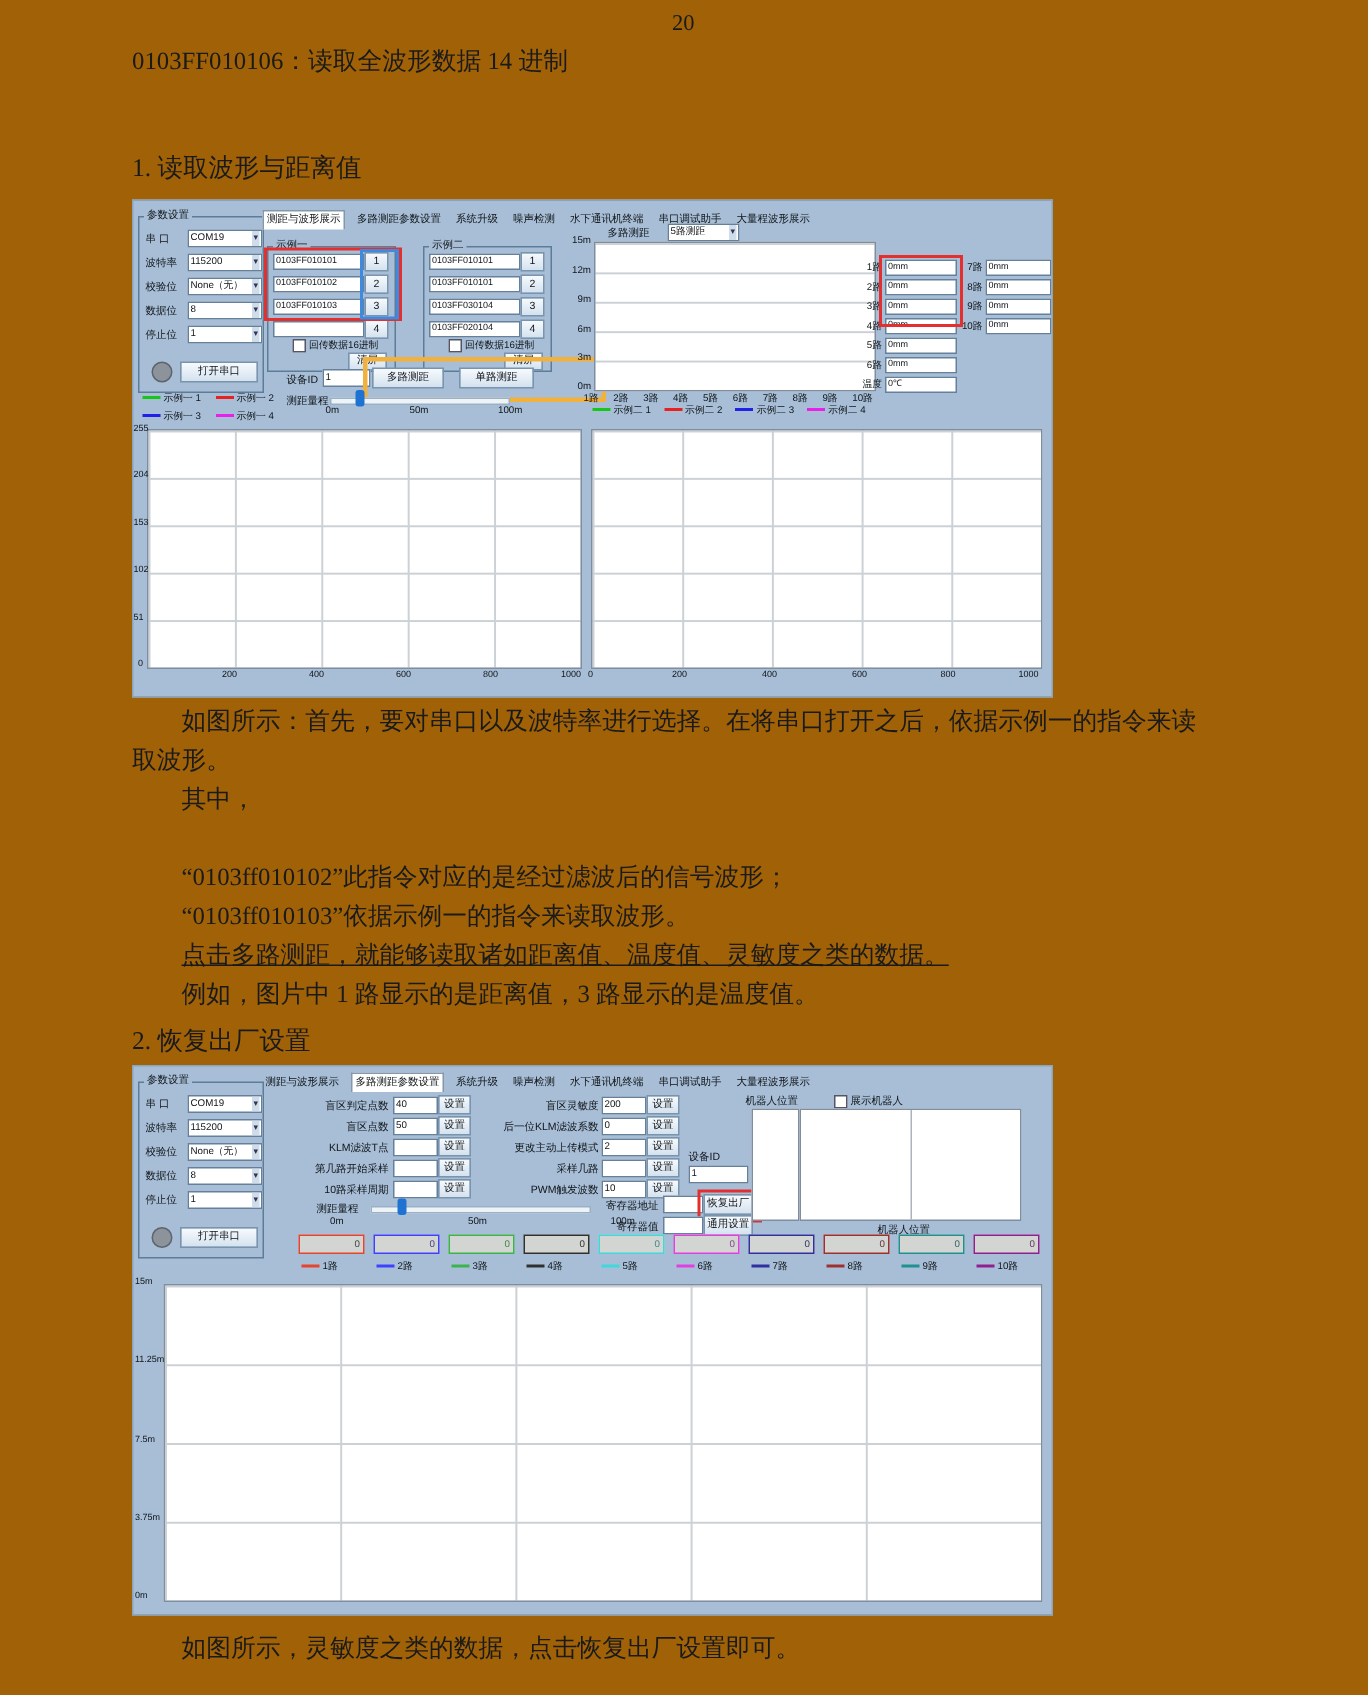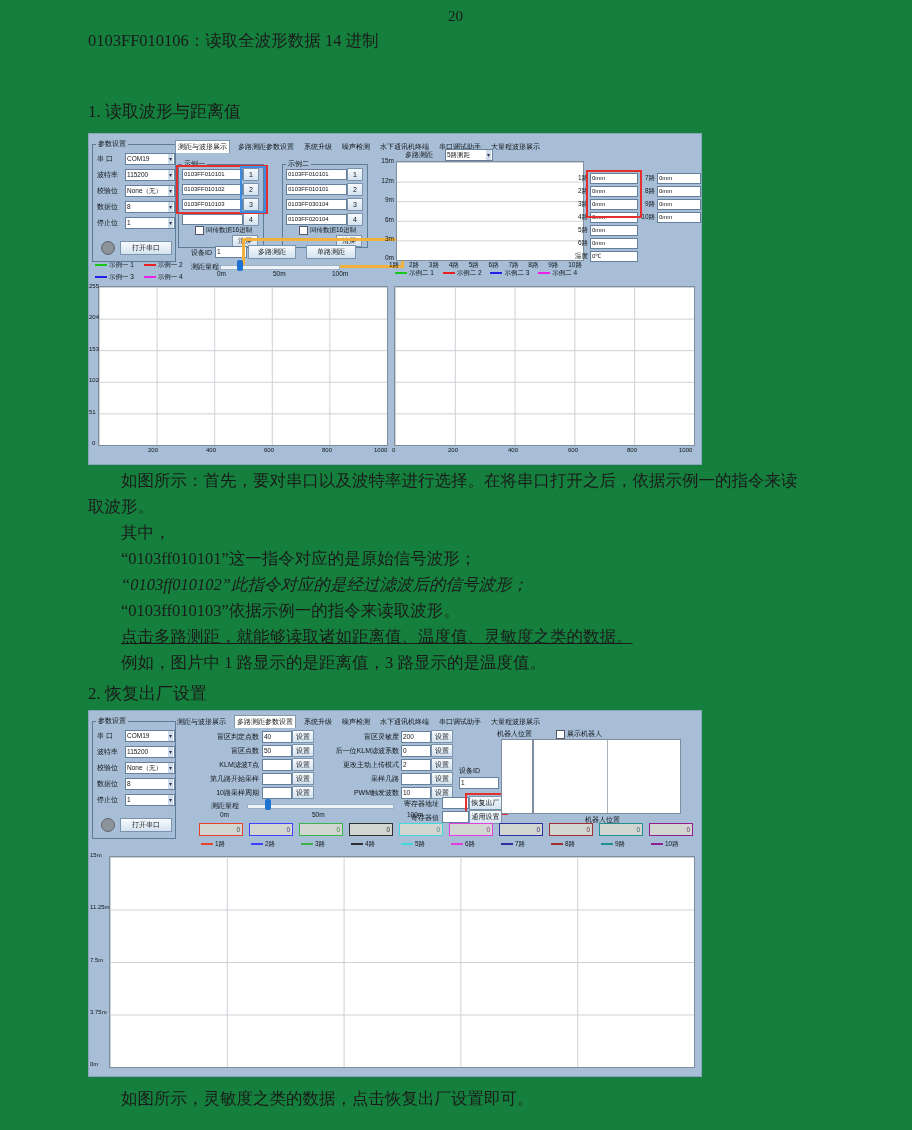--- a/index.html
+++ b/index.html
@@ -1,16 +1,16 @@
 <!DOCTYPE html>
 <html><head>
 <meta charset="utf-8">
 <style>
   html,body{margin:0;padding:0;background:#ffffff;}
-  .page{position:relative;width:912px;height:1130px;background:#15803d;overflow:hidden;
+  .page{position:relative;width:912px;height:1130px;background:#a16207;overflow:hidden;
         font-family:"Liberation Serif",serif;color:#1a1a1a;}
   .abs{position:absolute;}
   .doc{font-family:"Liberation Serif",serif;color:#1a1a1a;}
   .p-line{position:absolute;left:88px;width:760px;font-size:16.5px;line-height:26px;}
   .indent{padding-left:33px;}
   
   .shot{position:absolute;background:#a7bed6;border:1px solid #8aa4bc;
         font-family:"Liberation Sans",sans-serif;color:#101418;}
   .s7{font-size:7px;white-space:nowrap;}
   .s6{font-size:6.5px;white-space:nowrap;}
@@ -229,22 +229,21 @@
     <div class="tick6" style="left:303px;top:313px;">0</div>
     <div class="tick6" style="left:359px;top:313px;">200</div>
     <div class="tick6" style="left:419px;top:313px;">400</div>
     <div class="tick6" style="left:479px;top:313px;">600</div>
     <div class="tick6" style="left:538px;top:313px;">800</div>
     <div class="tick6" style="left:590px;top:313px;">1000</div>
   </div>
 
   <div class="p-line indent" style="top:520px;">其中，</div>
   <div class="p-line" style="top:468px;width:712px;text-indent:33px;">如图所示：首先，要对串口以及波特率进行选择。在将串口打开之后，依据示例一的指令来读取波形。</div>
-  <div class="p-line indent" style="top:546px;">“0103ff010101”这一指令对应的是原始信号波形；</div>
-  <div class="p-line indent" style="top:572px;font-style:italic;">“0103ff010102”此指令对应的是经过滤波后的信号波形；</div>
+  <div class="p-line indent" style="top:572px;">“0103ff010102”此指令对应的是经过滤波后的信号波形；</div>
   <div class="p-line indent" style="top:598px;">“0103ff010103”依据示例一的指令来读取波形。</div>
   <div class="p-line indent" style="top:624px;text-decoration:underline;">点击多路测距，就能够读取诸如距离值、温度值、灵敏度之类的数据。</div>
   <div class="p-line indent" style="top:650px;">例如，图片中 1 路显示的是距离值，3 路显示的是温度值。</div>
   <div class="abs doc" style="left:88px;top:682px;font-size:17px;">2. 恢复出厂设置</div>
 
   <div class="shot" style="left:88px;top:710px;width:612px;height:365px;">
 
     <div class="grp" style="left:3px;top:10px;width:82px;height:116px;">
       <div class="grp-title">参数设置</div>
       <div class="abs s7" style="left:4px;top:9px;">串 口</div>

